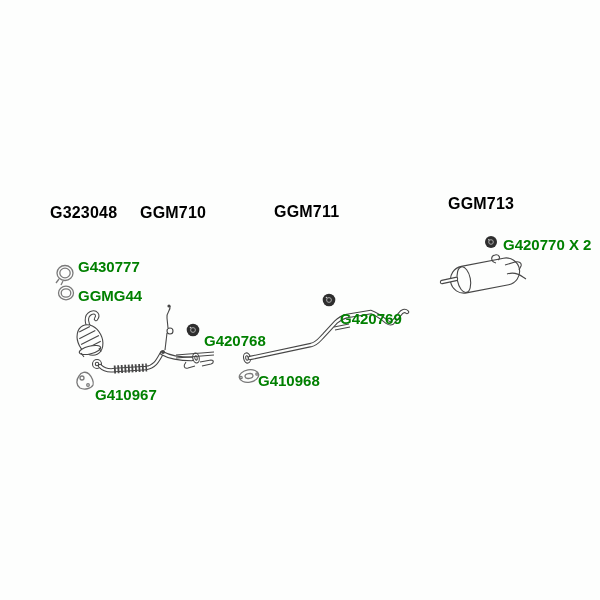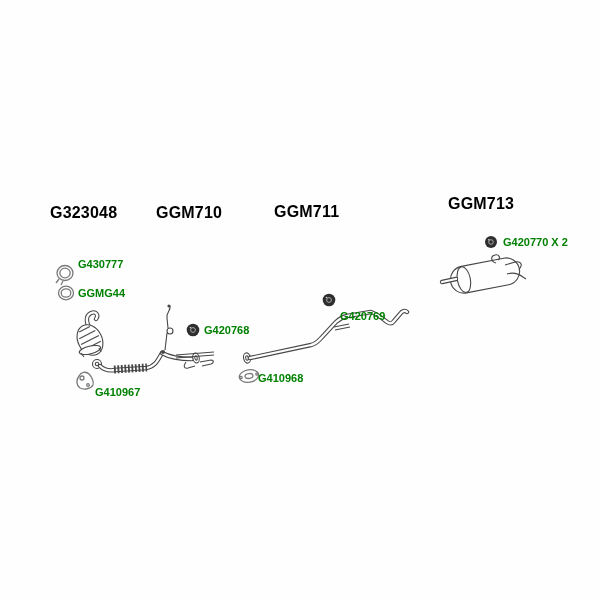--- a/index.html
+++ b/index.html
@@ -6,21 +6,21 @@
   .canvas{
     position:relative;width:600px;height:600px;background:#fdfefd;
     overflow:hidden;font-family:"Liberation Sans",sans-serif;
   }
   .art{position:absolute;left:0;top:0;}
   .hdr{
     position:absolute;font-weight:bold;font-size:16px;color:#000;
     white-space:nowrap;letter-spacing:0.2px;
   }
   .plabel{
-    position:absolute;font-weight:bold;font-size:11px;color:#008000;
+    position:absolute;font-weight:bold;font-size:15px;color:#008000;
     white-space:nowrap;cursor:pointer;text-align:right;
   }
   
   .ln{stroke:#474747;stroke-width:1.1;fill:none;}
   .lt{stroke:#7a7a7a;stroke-width:1.3;fill:none;}
   .wf{fill:#fdfefd;stroke:#474747;stroke-width:1.1;}
   .wl{fill:#fdfefd;stroke:#7a7a7a;stroke-width:1.3;}
   .t1{stroke:#474747;stroke-width:4.4;fill:none;stroke-linecap:round;stroke-linejoin:round;}
   .t2{stroke:#fdfefd;stroke-width:2.3;fill:none;stroke-linecap:round;stroke-linejoin:round;}
   .flex{stroke:#474747;stroke-width:8;fill:none;stroke-dasharray:1.8 1.7;}
@@ -137,24 +137,24 @@
 
     <g>
       <ellipse class="wl" cx="249" cy="376" rx="9.8" ry="6.2" transform="rotate(-10 249 376)"></ellipse>
       <ellipse class="lt" cx="249" cy="376" rx="4" ry="2.4" transform="rotate(-10 249 376)"></ellipse>
       <circle class="lt" cx="241" cy="377.5" r="1.2"></circle>
       <circle class="lt" cx="257" cy="374" r="1.2"></circle>
     </g>
   </svg>
 
   <span class="hdr" style="left:50px;top:204px">G323048</span>
-  <span class="hdr" style="left:156px;top:204px">GGM710</span>
+  <span class="hdr" style="left:140px;top:204px">GGM710</span>
   <span class="hdr" style="left:274px;top:203px">GGM711</span>
   <span class="hdr" style="left:448px;top:195px">GGM713</span>
 
   <span class="plabel" style="left:78px;top:258px">G430777</span>
   <span class="plabel" style="left:78px;top:287px">GGMG44</span>
-  <span class="plabel" style="left:204px;top:324px">G420768</span>
+  <span class="plabel" style="left:204px;top:332px">G420768</span>
   <span class="plabel" style="left:340px;top:310px">G420769</span>
   <span class="plabel" style="left:95px;top:386px">G410967</span>
   <span class="plabel" style="left:258px;top:372px">G410968</span>
   <span class="plabel" style="left:503px;top:236px">G420770 X 2</span>
 </div>
 
 </body></html>

